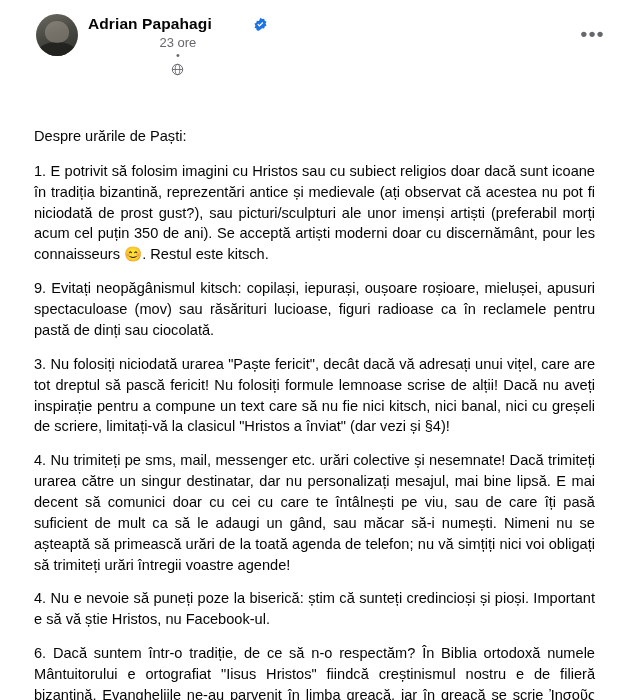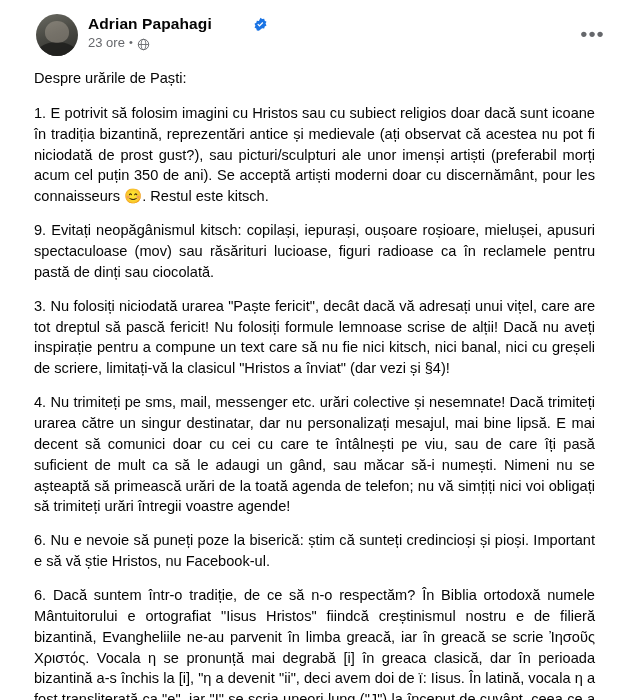--- a/index.html
+++ b/index.html
@@ -77,20 +77,21 @@
     display: inline-block;
     position: relative;
     top: 1px;
   }
   .meta-row {
     display: flex;
     align-items: center;
     margin-top: 3px;
     font-size: 13px;
     color: #65676b;
+    flex-direction: column;
   }
   .meta-dot {
     margin: 0 4px;
     font-size: 11px;
     line-height: 1;
   }
   .globe {
     width: 13px;
     height: 13px;
     display: inline-block;
@@ -114,20 +115,21 @@
     font-size: 14.6px;
     line-height: 1.43;
     color: #050505;
     text-align: justify;
   }
   .body p {
     margin: 0 0 13px 0;
   }
   .body p.first {
     margin-bottom: 14px;
+    margin-top: 40px;
   }
 </style>
 </head>
 <body>
 
 <div class="post">
 
   <div class="post-header">
     <div class="avatar"></div>
     <div class="header-text">
@@ -154,17 +156,17 @@
     </div>
     <div class="more-btn">•••</div>
   </div>
 
   <div class="body">
     <p class="first">Despre urările de Paști:</p>
     <p>1. E potrivit să folosim imagini cu Hristos sau cu subiect religios doar dacă sunt icoane în tradiția bizantină, reprezentări antice și medievale (ați observat că acestea nu pot fi niciodată de prost gust?), sau picturi/sculpturi ale unor imenși artiști (preferabil morți acum cel puțin 350 de ani). Se acceptă artiști moderni doar cu discernământ, pour les connaisseurs 😊. Restul este kitsch.</p>
     <p>9. Evitați neopăgânismul kitsch: copilași, iepurași, oușoare roșioare, mielușei, apusuri spectaculoase (mov) sau răsărituri lucioase, figuri radioase ca în reclamele pentru pastă de dinți sau ciocolată.</p>
     <p>3. Nu folosiți niciodată urarea "Paște fericit", decât dacă vă adresați unui vițel, care are tot dreptul să pască fericit! Nu folosiți formule lemnoase scrise de alții! Dacă nu aveți inspirație pentru a compune un text care să nu fie nici kitsch, nici banal, nici cu greșeli de scriere, limitați-vă la clasicul "Hristos a înviat" (dar vezi și §4)!</p>
     <p>4. Nu trimiteți pe sms, mail, messenger etc. urări colective și nesemnate! Dacă trimiteți urarea către un singur destinatar, dar nu personalizați mesajul, mai bine lipsă. E mai decent să comunici doar cu cei cu care te întâlnești pe viu, sau de care îți pasă suficient de mult ca să le adaugi un gând, sau măcar să-i numești. Nimeni nu se așteaptă să primească urări de la toată agenda de telefon; nu vă simțiți nici voi obligați să trimiteți urări întregii voastre agende!</p>
-    <p>6. Nu e nevoie să puneți poze la biserică: știm că sunteți credincioși și pioși. Important e să vă știe Hristos, nu Facebook-ul.</p>
+    <p>4. Nu e nevoie să puneți poze la biserică: știm că sunteți credincioși și pioși. Important e să vă știe Hristos, nu Facebook-ul.</p>
     <p>6. Dacă suntem într-o tradiție, de ce să n-o respectăm? În Biblia ortodoxă numele Mântuitorului e ortografiat "Iisus Hristos" fiindcă creștinismul nostru e de filieră bizantină, Evangheliile ne-au parvenit în limba greacă, iar în greacă se scrie Ἰησοῦς Χριστός. Vocala η se pronunță mai degrabă [i] în greaca clasică, dar în perioada bizantină a-s închis la [i], "η a devenit "ii", deci avem doi de ï: Iisus. În latină, vocala η a fost transliterată ca "e", iar "I" se scria uneori lung ("J") la început de cuvânt, ceea ce a dat în limbile occidentale "Jesus". Grecescul Χ (chi), la origine [kh] a devenit [h] în greaca bizantină, deci avem Hristós. Latina a transliterat cuvântul grecesc, care înseamnă "Unsul (Lui Dumnezeu)" echivalând consoana Χ cu "ch", deci "Christus", în care "c" era pronunțat însă fără aspirație, deci [k]. De aceea avem neologismele</p>
   </div>
 
 </div>
 
 </body></html>

